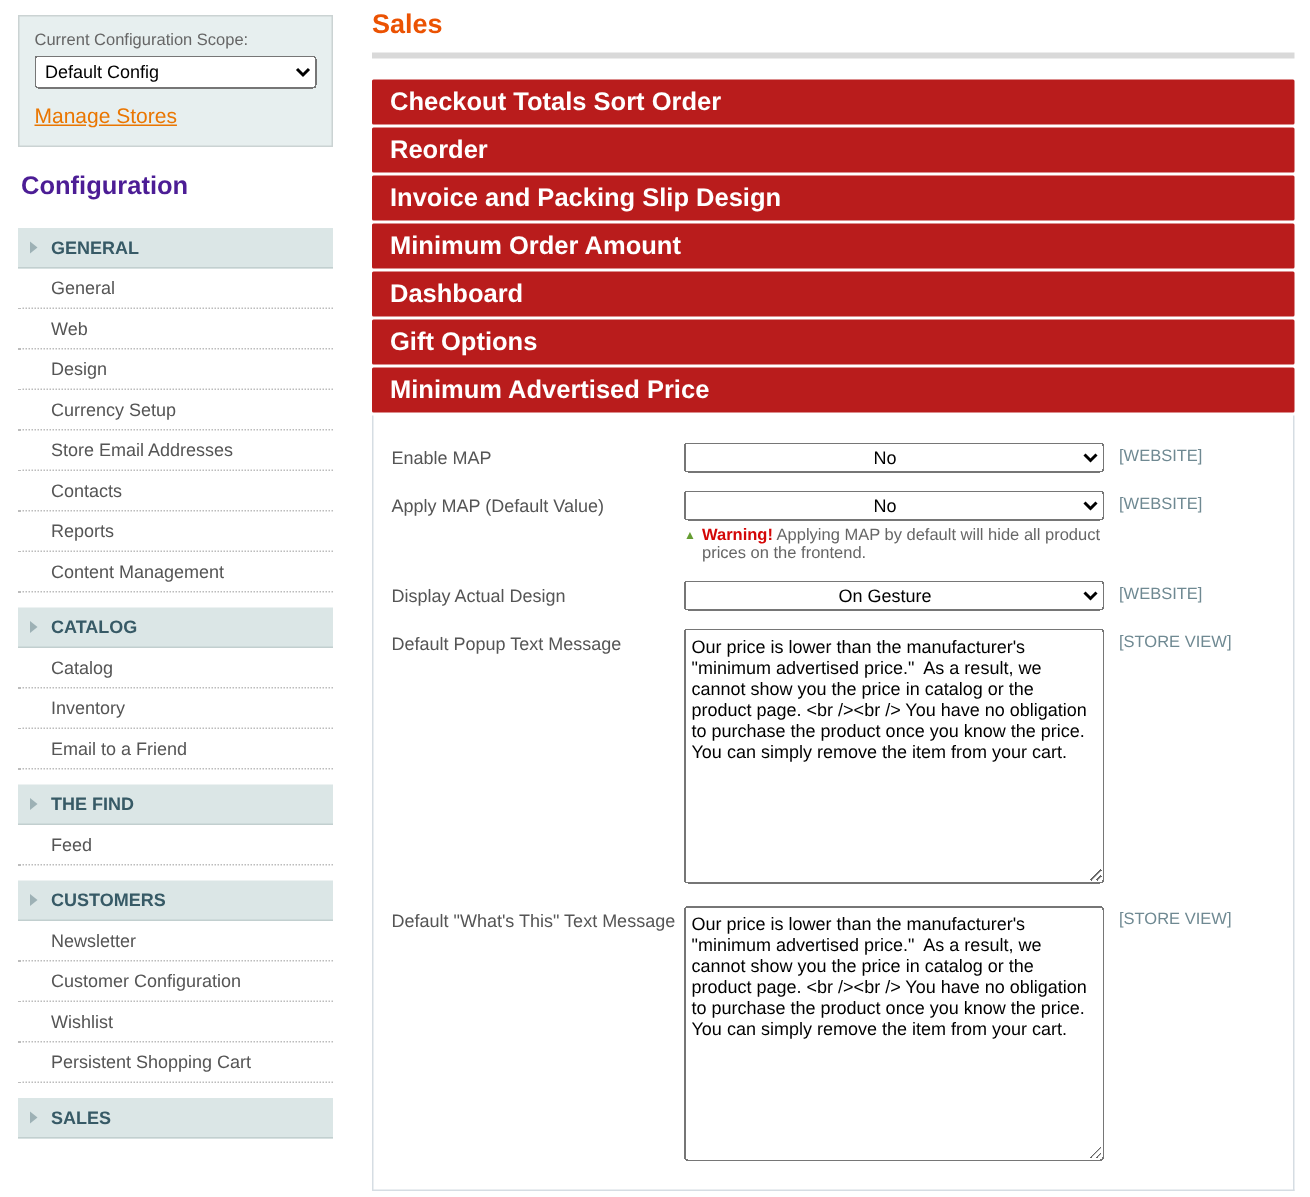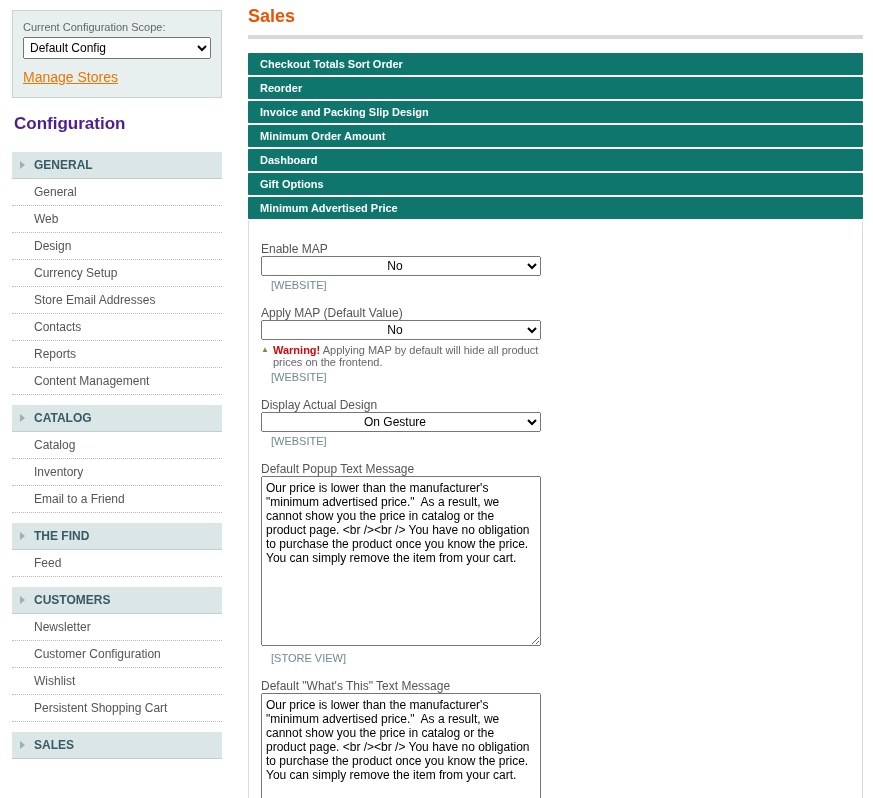--- a/index.html
+++ b/index.html
@@ -88,41 +88,40 @@
     font-size: 18px;
     font-weight: bold;
     margin: 0 0 8px 0;
   }
   .title-rule {
     height: 4px;
     background: #d9d9d9;
     margin-bottom: 14px;
   }
   .section-bar {
-    background: #0f766e;
+    background: #b91c1c;
     color: #fff;
-    font-size: 11px;
+    font-size: 17px;
     font-weight: bold;
     padding: 5px 12px;
     margin-bottom: 2px;
     border-radius: 1px;
     cursor: pointer;
   }
   .fields {
     border-left: 1px solid #d6dde3;
     border-right: 1px solid #d6dde3;
     border-bottom: 1px solid #d6dde3;
     padding: 18px 12px 16px 12px;
     margin-top: 2px;
   }
   .field-row {
     display: flex;
     align-items: flex-start;
     margin-bottom: 12px;
-    flex-direction: column;
   }
   .field-label {
     width: 195px;
     flex: none;
     color: #555;
     font-size: 12px;
     padding-top: 3px;
   }
   .field-control {
     width: 280px;

